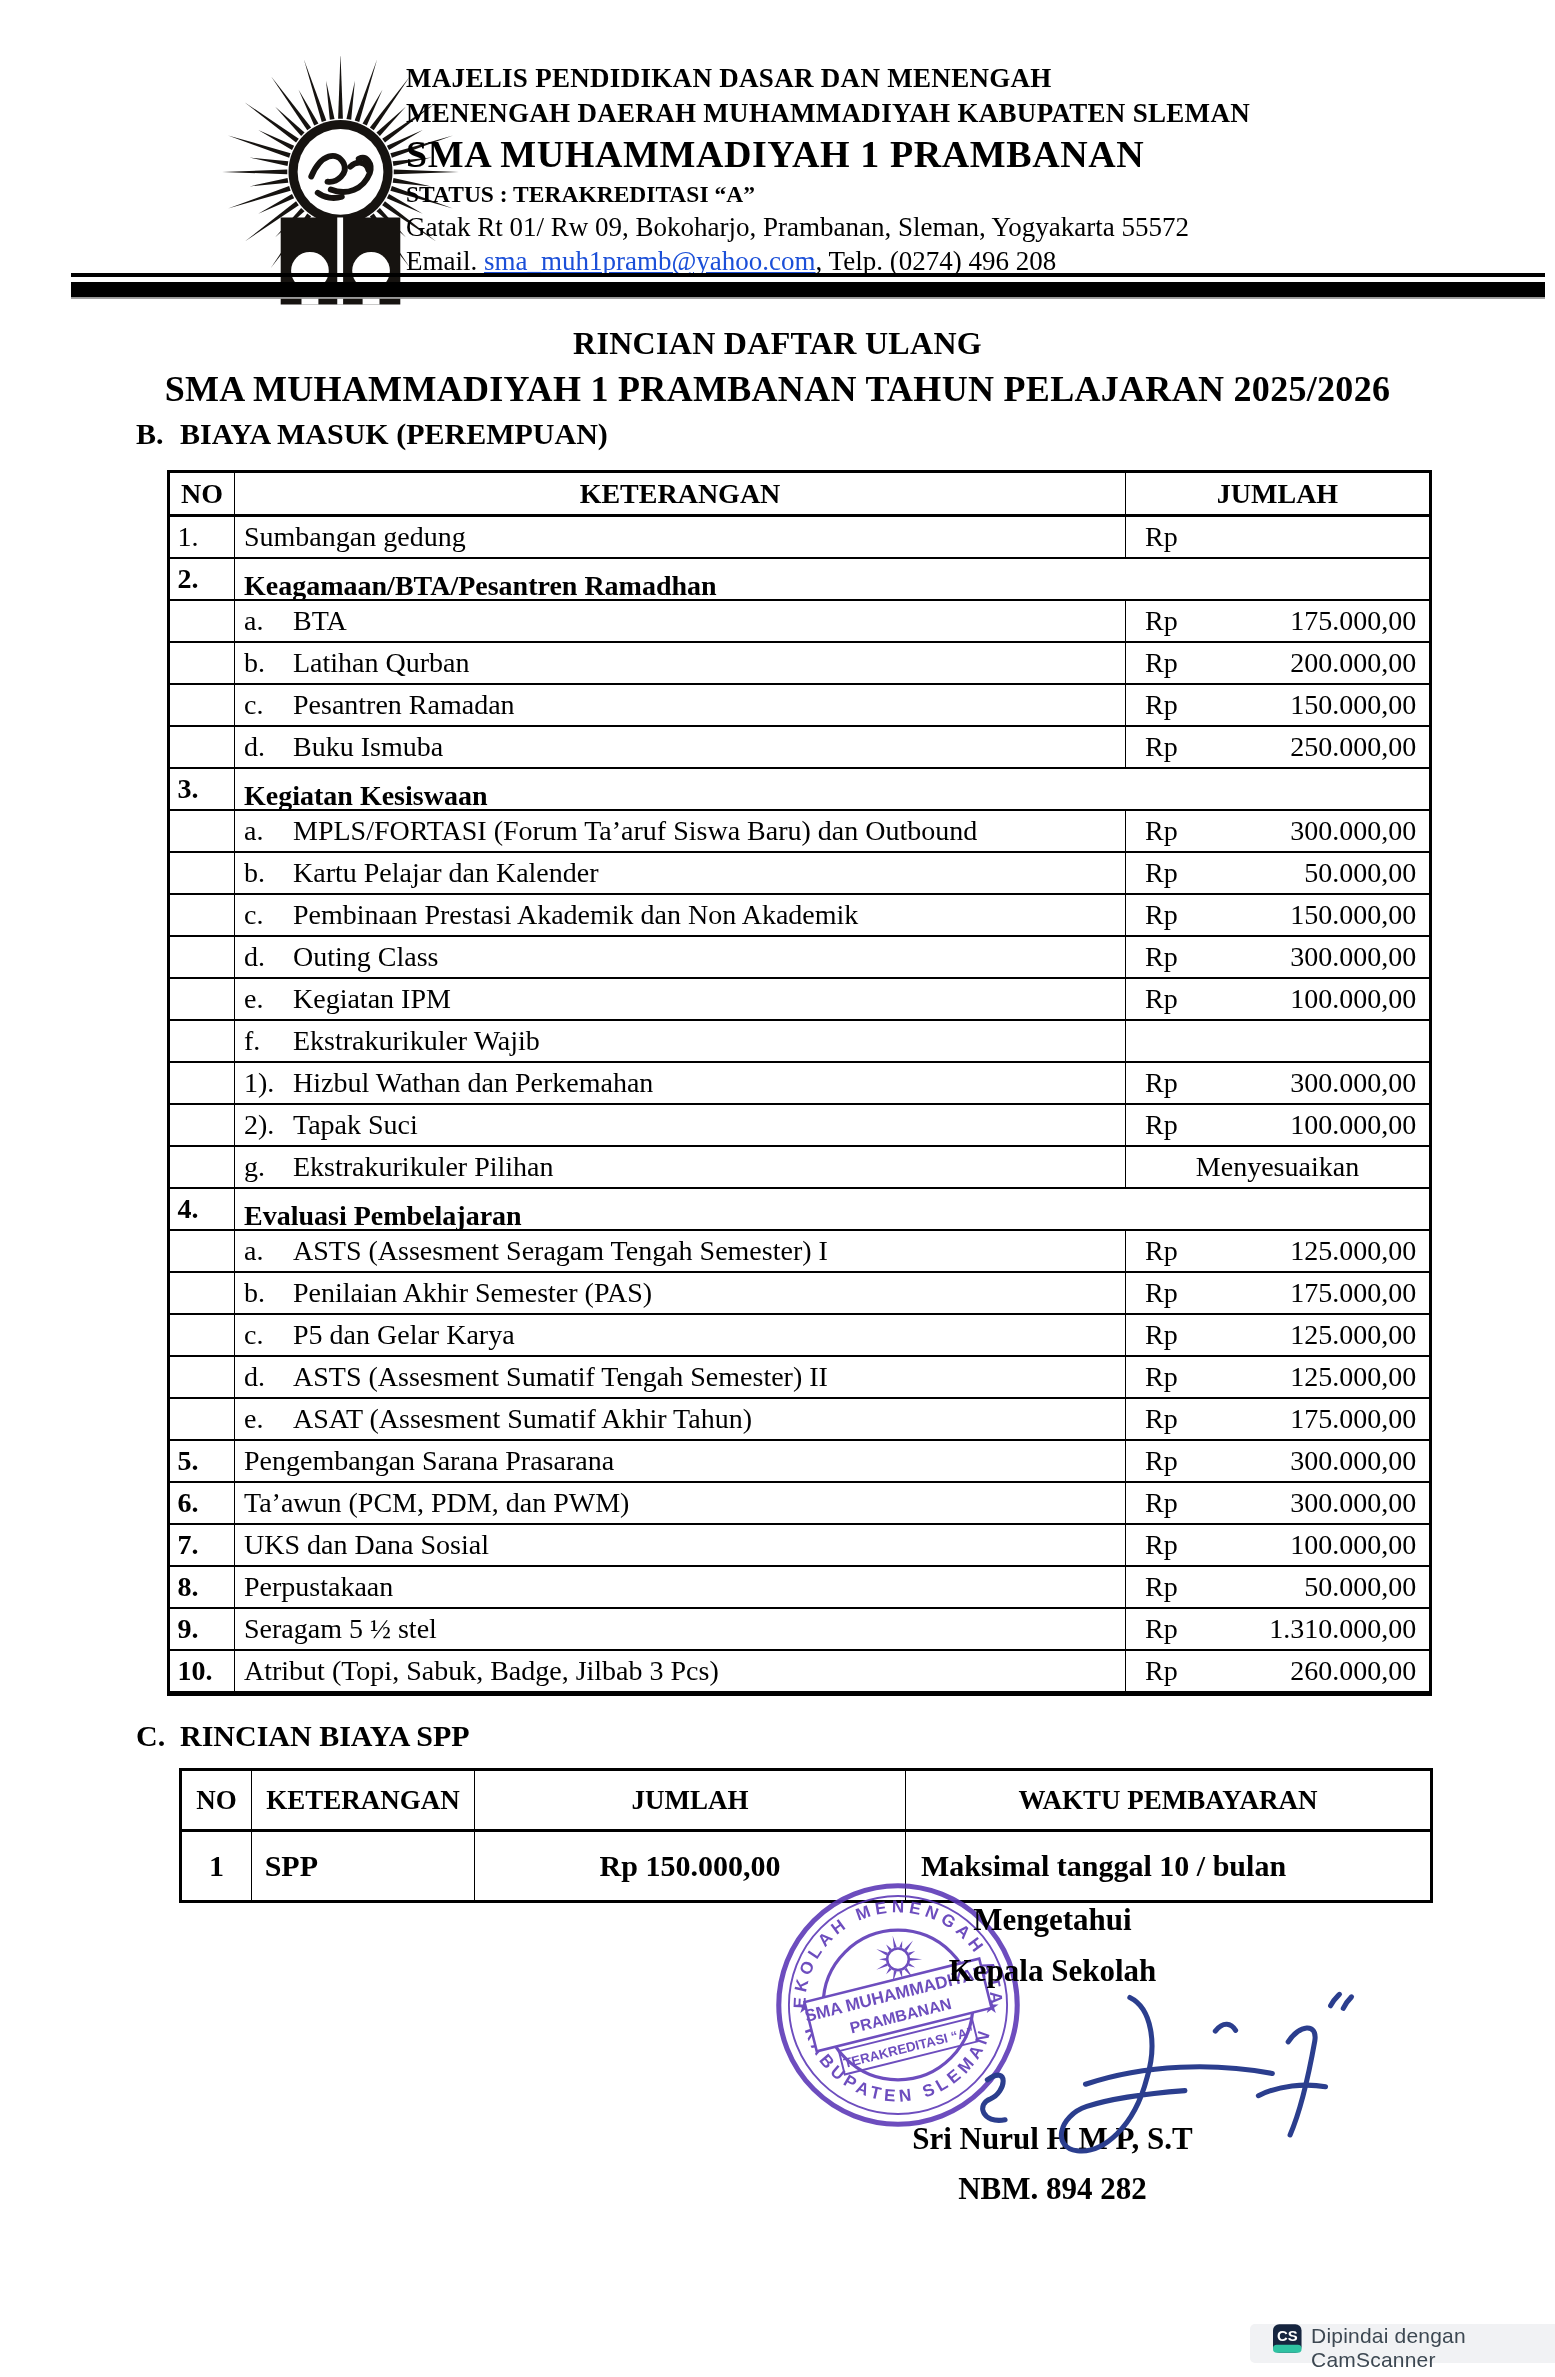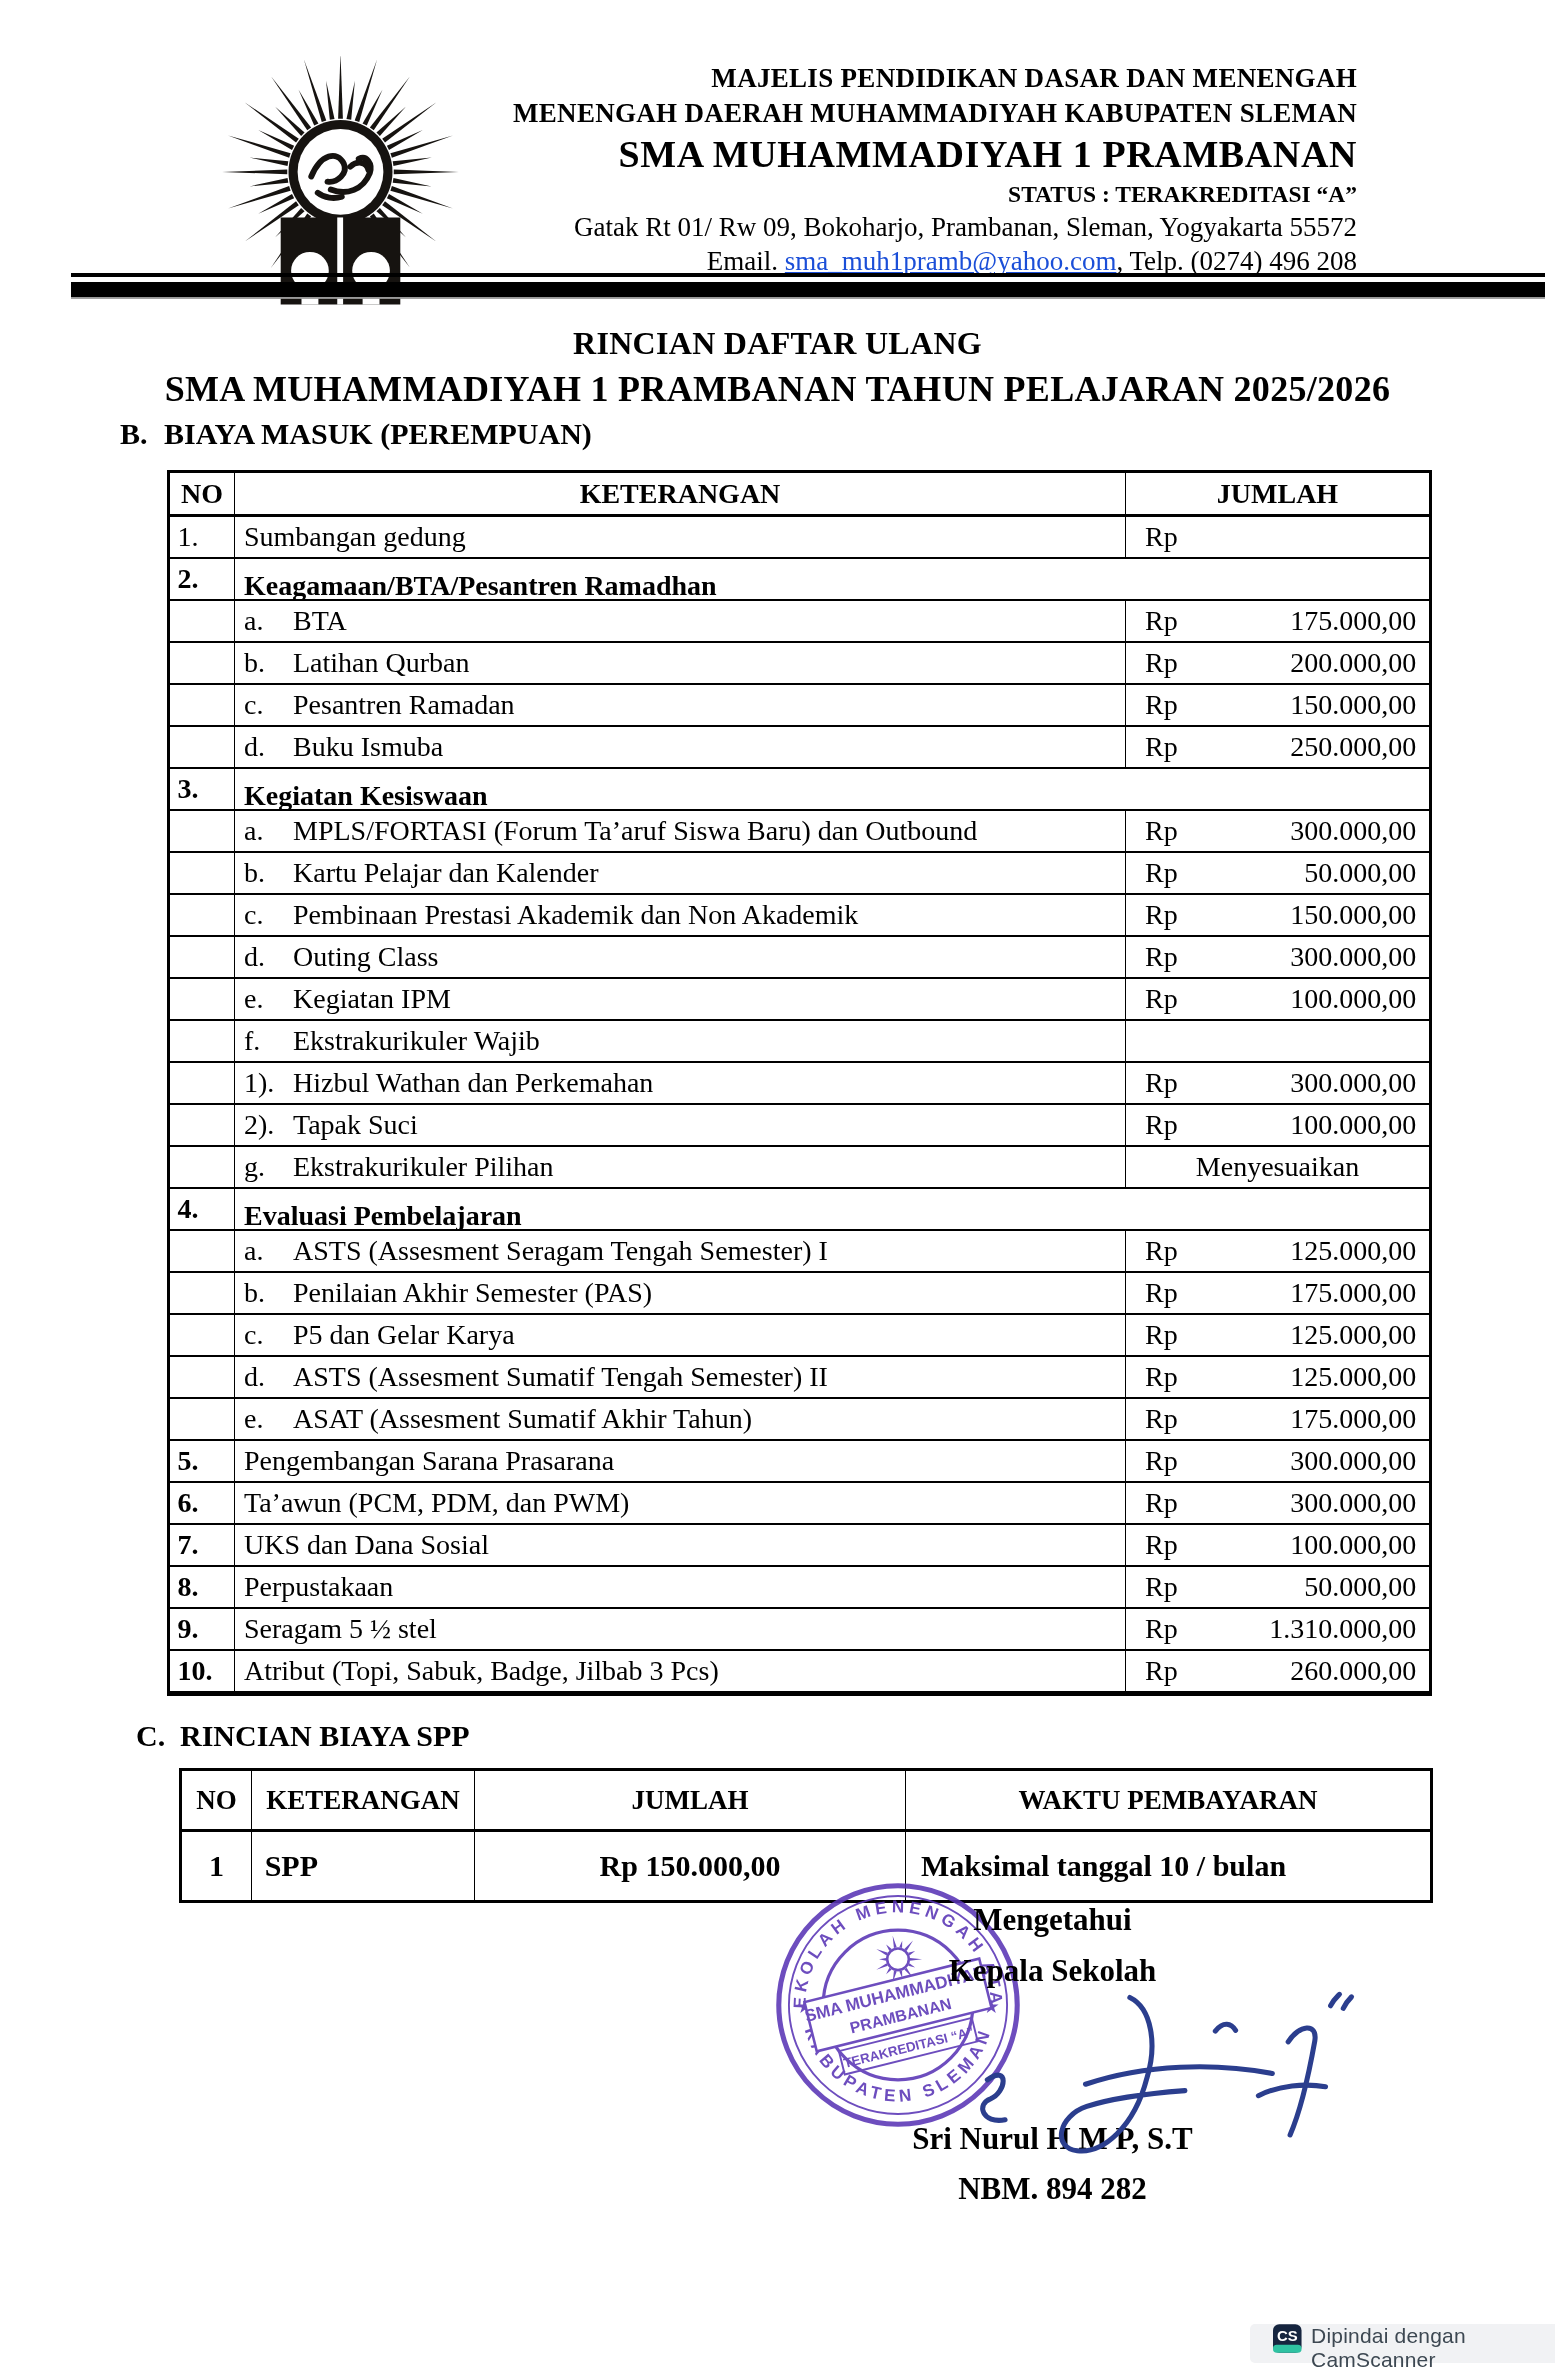--- a/index.html
+++ b/index.html
@@ -1,38 +1,38 @@
 <!DOCTYPE html>
 <html style="font-size:10px"><head>
 <meta charset="utf-8">
 <style>
   html,body{margin:0;padding:0;background:#dcdcdc;}
   .page{position:relative;width:1555px;height:2377px;background:#ffffff;overflow:hidden;
         font-family:"Liberation Serif", serif;color:#000;}
   
   .logo{position:absolute;left:204px;top:56px;width:260px;height:254px;}
-  .lh{position:absolute;left:406px;top:61px;width:951px;text-align:right;}
+  .lh{position:absolute;left:406px;top:61px;width:951px;text-align:left;}
   .lh-l1{font-weight:bold;font-size:27px;line-height:34px;letter-spacing:0.3px;}
   .lh-l2{font-weight:bold;font-size:27px;line-height:36px;letter-spacing:0.3px;}
   .lh-school{font-weight:bold;font-size:38px;line-height:47px;letter-spacing:0.6px;}
   .lh-status{font-weight:bold;font-size:23.5px;line-height:33px;}
   .lh-addr{font-size:27px;line-height:33px;}
   .lh-mail{font-size:27px;line-height:34px;}
   .link{color:#1b4fd8;text-decoration:underline;cursor:pointer;}
   .rule{position:absolute;left:71px;top:273px;width:1474px;}
   .rule-thin{height:3.8px;background:#000;}
   .rule-thick{margin-top:5px;height:15px;background:#000;box-shadow:0 1.9px 0 #9a9a9a;}
   
   .title1{position:absolute;left:0;top:325px;width:1555px;text-align:center;
           font-weight:bold;font-size:32px;letter-spacing:0.3px;}
   .title2{position:absolute;left:0;top:368px;width:1555px;text-align:center;
           font-weight:bold;font-size:36px;letter-spacing:0.3px;}
   .sec-head{position:absolute;font-weight:bold;font-size:30px;}
   .sec-head .sn{display:inline-block;width:44px;}
-  .sec-b{left:120px;top:417px;}
+  .sec-b{left:136px;top:417px;}
   .sec-c{left:136px;top:1719px;}
   
   .tb{position:absolute;left:167px;top:470px;width:1259px;border:3.8px solid #000;background:#fff;}
   .tb .row{display:grid;grid-template-columns:65px 891px 1fr;border-bottom:2.5px solid #000;
            height:40px;}
   .tb .row.hd{height:41px;border-bottom:3.8px solid #000;font-weight:bold;}
   .tb .row.sec{grid-template-columns:65px 1fr;}
   .tb .row.tot{grid-template-columns:957px 1fr;height:51px;border-bottom:none;}
   .tb .cell{display:flex;align-items:center;font-size:28px;overflow:hidden;white-space:nowrap;}
   .tb .c-no{padding-left:7.6px;border-right:1.9px solid #000;}

